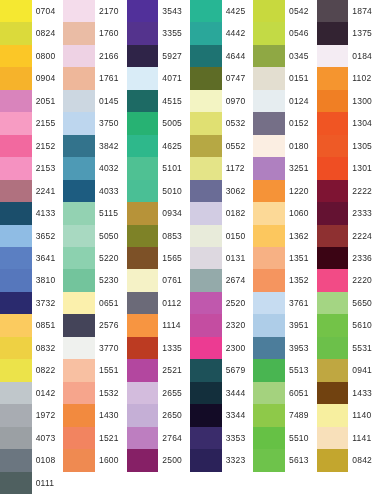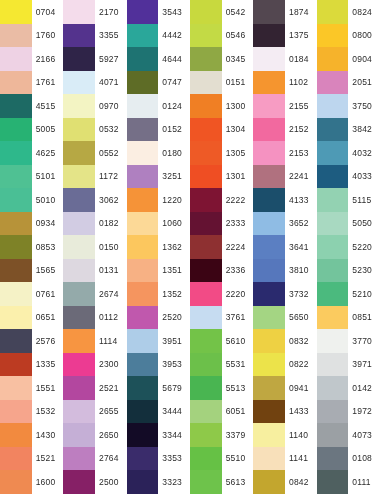--- a/index.html
+++ b/index.html
@@ -59,20 +59,24 @@
     </div>
     <div class="cell">
       <div class="swatch" style="background: rgb(244, 220, 235);"></div>
       <div class="code">2170</div>
     </div>
     <div class="cell">
       <div class="swatch" style="background: rgb(81, 48, 154);"></div>
       <div class="code">3543</div>
     </div>
     <div class="cell">
+      <div class="swatch" style="background: rgb(39, 182, 148);"></div>
+      <div class="code">4425</div>
+    </div>
+    <div class="cell">
       <div class="swatch" style="background: rgb(200, 217, 62);"></div>
       <div class="code">0542</div>
     </div>
     <div class="cell">
       <div class="swatch" style="background: rgb(83, 71, 80);"></div>
       <div class="code">1874</div>
     </div>
     <div class="cell">
       <div class="swatch" style="background: rgb(219, 218, 59);"></div>
       <div class="code">0824</div>
@@ -143,20 +147,24 @@
     </div>
     <div class="cell">
       <div class="swatch" style="background: rgb(245, 149, 47);"></div>
       <div class="code">1102</div>
     </div>
     <div class="cell">
       <div class="swatch" style="background: rgb(217, 132, 188);"></div>
       <div class="code">2051</div>
     </div>
     <div class="cell">
+      <div class="swatch" style="background: rgb(204, 215, 225);"></div>
+      <div class="code">0145</div>
+    </div>
+    <div class="cell">
       <div class="swatch" style="background: rgb(29, 106, 100);"></div>
       <div class="code">4515</div>
     </div>
     <div class="cell">
       <div class="swatch" style="background: rgb(243, 244, 195);"></div>
       <div class="code">0970</div>
     </div>
     <div class="cell">
       <div class="swatch" style="background: rgb(230, 237, 240);"></div>
       <div class="code">0124</div>
@@ -355,24 +363,20 @@
     </div>
     <div class="cell">
       <div class="swatch" style="background: rgb(242, 75, 134);"></div>
       <div class="code">2220</div>
     </div>
     <div class="cell">
       <div class="swatch" style="background: rgb(42, 42, 110);"></div>
       <div class="code">3732</div>
     </div>
     <div class="cell">
-      <div class="swatch" style="background: rgb(75, 186, 126);"></div>
-      <div class="code">5210</div>
-    </div>
-    <div class="cell">
       <div class="swatch" style="background: rgb(251, 240, 172);"></div>
       <div class="code">0651</div>
     </div>
     <div class="cell">
       <div class="swatch" style="background: rgb(107, 106, 120);"></div>
       <div class="code">0112</div>
     </div>
     <div class="cell">
       <div class="swatch" style="background: rgb(192, 88, 173);"></div>
       <div class="code">2520</div>
@@ -391,20 +395,24 @@
     </div>
     <div class="cell">
       <div class="swatch" style="background: rgb(68, 68, 89);"></div>
       <div class="code">2576</div>
     </div>
     <div class="cell">
       <div class="swatch" style="background: rgb(247, 149, 65);"></div>
       <div class="code">1114</div>
     </div>
     <div class="cell">
+      <div class="swatch" style="background: rgb(196, 77, 161);"></div>
+      <div class="code">2320</div>
+    </div>
+    <div class="cell">
       <div class="swatch" style="background: rgb(174, 205, 232);"></div>
       <div class="code">3951</div>
     </div>
     <div class="cell">
       <div class="swatch" style="background: rgb(115, 195, 72);"></div>
       <div class="code">5610</div>
     </div>
     <div class="cell">
       <div class="swatch" style="background: rgb(238, 209, 67);"></div>
       <div class="code">0832</div>
@@ -427,24 +435,20 @@
     </div>
     <div class="cell">
       <div class="swatch" style="background: rgb(108, 192, 74);"></div>
       <div class="code">5531</div>
     </div>
     <div class="cell">
       <div class="swatch" style="background: rgb(236, 227, 74);"></div>
       <div class="code">0822</div>
     </div>
     <div class="cell">
-      <div class="swatch" style="background: rgb(223, 225, 225);"></div>
-      <div class="code">3971</div>
-    </div>
-    <div class="cell">
       <div class="swatch" style="background: rgb(248, 192, 162);"></div>
       <div class="code">1551</div>
     </div>
     <div class="cell">
       <div class="swatch" style="background: rgb(179, 71, 159);"></div>
       <div class="code">2521</div>
     </div>
     <div class="cell">
       <div class="swatch" style="background: rgb(29, 81, 89);"></div>
       <div class="code">5679</div>
@@ -492,21 +496,21 @@
     <div class="cell">
       <div class="swatch" style="background: rgb(197, 175, 214);"></div>
       <div class="code">2650</div>
     </div>
     <div class="cell">
       <div class="swatch" style="background: rgb(19, 11, 38);"></div>
       <div class="code">3344</div>
     </div>
     <div class="cell">
       <div class="swatch" style="background: rgb(142, 201, 73);"></div>
-      <div class="code">3379</div>
+      <div class="code">7489</div>
     </div>
     <div class="cell">
       <div class="swatch" style="background: rgb(247, 239, 159);"></div>
       <div class="code">1140</div>
     </div>
     <div class="cell">
       <div class="swatch" style="background: rgb(155, 160, 164);"></div>
       <div class="code">4073</div>
     </div>
     <div class="cell">

